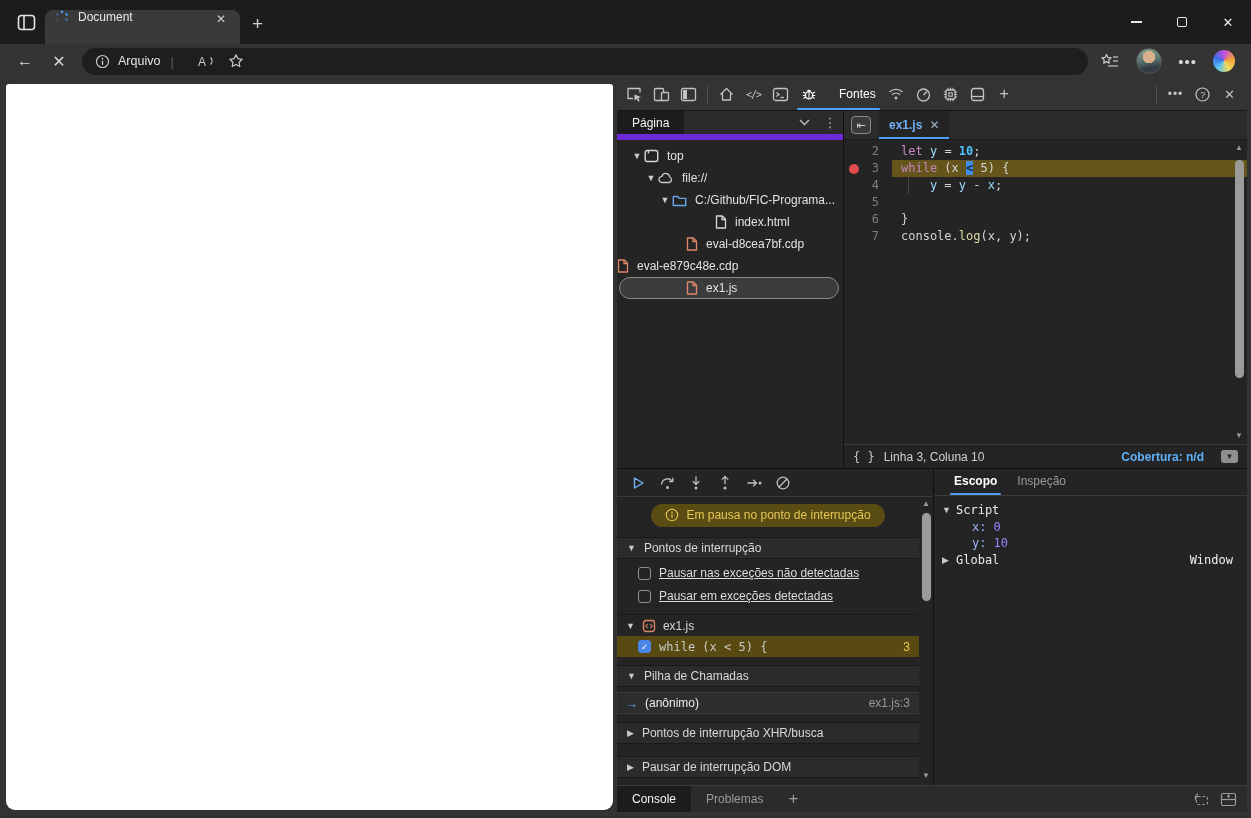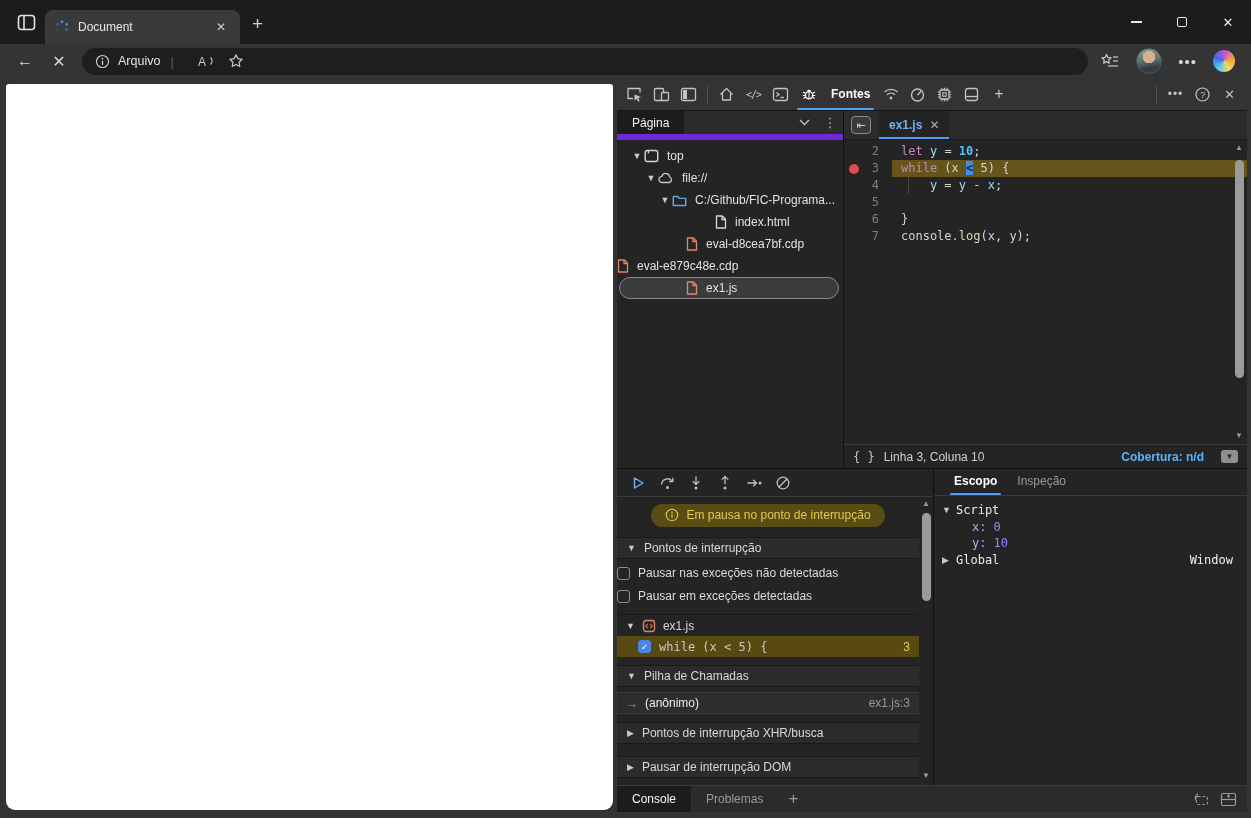--- a/index.html
+++ b/index.html
@@ -4,21 +4,21 @@
 <style>
   * { box-sizing: border-box; margin: 0; padding: 0; }
   html,body { background:#101010; }
   body { font-family:"Liberation Sans", sans-serif; width:1251px; height:818px; position:relative; }
 
   .window { position:absolute; inset:0; width:1251px; height:818px; background:#333333; overflow:hidden; }
 
   
   .titlebar { position:absolute; top:0; left:0; right:0; height:44px; background:#1c1c1c; display:flex; align-items:flex-end; }
   .vtabs-btn { position:absolute; left:14px; top:10px; width:24px; height:24px; display:flex; align-items:center; justify-content:center; border-radius:5px; }
-  .btab { position:absolute; left:45px; top:10px; width:195px; height:34px; background:#3a3a3a; border-radius:8px 8px 0 0; display:flex; align-items:center; padding:0 10px; color:#e8e8e8; font-size:12px; }
+  .btab { position:absolute; left:45px; top:10px; width:195px; height:34px; background:#3a3a3a; border-radius:8px 8px 0 0; display:flex; padding:0 10px; color:#e8e8e8; font-size:12px; }
   .btab .title { flex:1; margin-left:9px; white-space:nowrap; overflow:hidden; }
   .tab-close { color:#cfcfcf; font-size:12px; padding:2px 4px; cursor:default; }
   .newtab { position:absolute; left:252px; top:14px; color:#cfcfcf; font-size:19px; font-weight:300; line-height:1; }
   .wctrls { position:absolute; right:0; top:0; height:44px; display:flex; }
   .wc { width:46px; height:44px; display:flex; align-items:center; justify-content:center; color:#e8e8e8; font-size:13px; }
   .wc .minbar { width:11px; height:1.4px; background:#e8e8e8; }
   .wc .maxbox { width:10px; height:10px; border:1.4px solid #e8e8e8; border-radius:2px; }
 
   
   .toolbar { position:absolute; top:44px; left:0; right:0; height:34px; background:#343434; display:flex; align-items:center; padding:0 12px; }
@@ -34,21 +34,21 @@
 
   
   .page { position:absolute; left:6px; top:84px; width:607px; height:726px; background:#ffffff; border-radius:3px 3px 9px 9px; }
 
   
   .devtools { position:absolute; left:617px; top:78px; width:630px; height:734px; background:#242424; color:#d6d6d6; font-size:12px; }
   svg { display:block; }
 
   .dt-toolbar { height:33px; background:#333333; border-bottom:1px solid #171717; display:flex; align-items:center; padding:0 4px; }
   .ti { width:27px; height:32px; display:flex; align-items:center; justify-content:center; color:#c3c3c3; position:relative; flex:none; }
-  .ti.lbl { width:auto; padding:0 7px; gap:14px; color:#ffffff; font-weight:bold; }
+  .ti.lbl { width:auto; padding:0 7px; gap:22px; color:#ffffff; font-weight:normal; }
   .ti.lbl .underline { position:absolute; left:3px; right:3px; bottom:0; height:2.5px; background:#4e9ff5; border-radius:2px; }
   .vsep { width:1px; height:18px; background:#525252; margin:0 5px; flex:none; }
   .dt-sp { flex:1; }
   .elems-txt { font-family:"DejaVu Sans Mono",monospace; font-size:10px; letter-spacing:-1px; }
 
   .dt-upper { display:flex; height:358px; border-bottom:1px solid #101010; }
   .nav-pane { width:227px; border-right:1px solid #101010; display:flex; flex-direction:column; }
   .pane-hd { height:29px; background:#2b2b2b; border-bottom:6px solid #6d28d9; display:flex; align-items:center; flex:none; }
   .nav-tab { height:100%; background:#1c1c1c; color:#f2f2f2; display:flex; align-items:center; padding:0 15px; }
   .hd-ic { width:26px; height:100%; display:flex; align-items:center; justify-content:center; color:#bdbdbd; }
@@ -90,21 +90,21 @@
   .dt-lower { display:flex; height:316px; }
   .debug-pane { width:317px; border-right:1px solid #101010; display:flex; flex-direction:column; position:relative; }
   .dbg-controls { height:28px; border-bottom:1px solid #3a3a3a; display:flex; align-items:center; gap:9px; padding-left:11px; flex:none; }
   .dbg-ic { width:20px; height:20px; display:flex; align-items:center; justify-content:center; }
   .dbg-body { flex:1; overflow:hidden; padding-right:14px; }
 
   .paused-banner { margin:7px auto 10px; width:fit-content; background:#5a4d14; color:#e5c654; border-radius:14px; padding:4px 14px 5px; display:flex; align-items:center; gap:7px; font-size:12px; }
 
   .sect-hd { height:22px; background:#2b2b2b; border-top:1px solid #191919; border-bottom:1px solid #191919; display:flex; align-items:center; padding-left:10px; gap:8px; color:#d8d8d8; }
   .sect-hd .tri, .grp-row .tri { font-size:9px; color:#c8c8c8; }
-  .chk-row { height:18px; display:flex; align-items:center; gap:8px; padding-left:0; margin-top:5px; color:#dcdcdc; }
+  .chk-row { height:18px; display:flex; align-items:center; gap:8px; padding-left:21px; margin-top:5px; color:#dcdcdc;text-decoration:underline; }
   .chk { width:13px; height:13px; border:1px solid #8f8f8f; border-radius:3px; background:transparent; flex:none; }
   .chk.on { background:#4a86e8; border-color:#4a86e8; color:#fff; font-size:10px; line-height:12px; text-align:center; }
   .grp-row { height:20px; display:flex; align-items:center; gap:7px; padding-left:9px; margin-top:9px; border-top:1px solid #191919; padding-top:2px; }
   .bp-entry { height:21px; margin-top:2px; background:#584a10; display:flex; align-items:center; gap:8px; padding:0 9px 0 21px; font-family:"DejaVu Sans Mono",monospace; color:#c9c9c9; }
   .bp-entry .ln { margin-left:auto; color:#e8c84a; font-family:"Liberation Sans",sans-serif; }
   .stack-row { height:22px; background:#2d2d2d; border-top:1px solid #3a3a3a; border-bottom:1px solid #3a3a3a; display:flex; align-items:center; gap:7px; padding:0 9px 0 8px; color:#ececec; }
   .stack-row .loc { margin-left:auto; color:#9a9a9a; }
   .arrow-exec { color:#5ca1f0; font-size:13px; }
   .mt { margin-top:8px; } .mt2 { margin-top:12px; }
 

